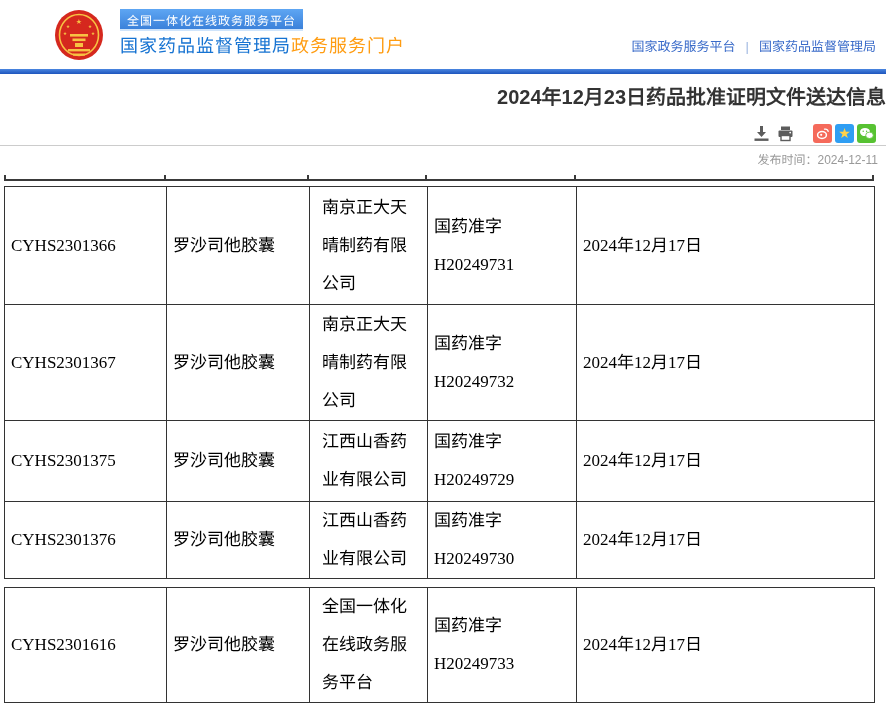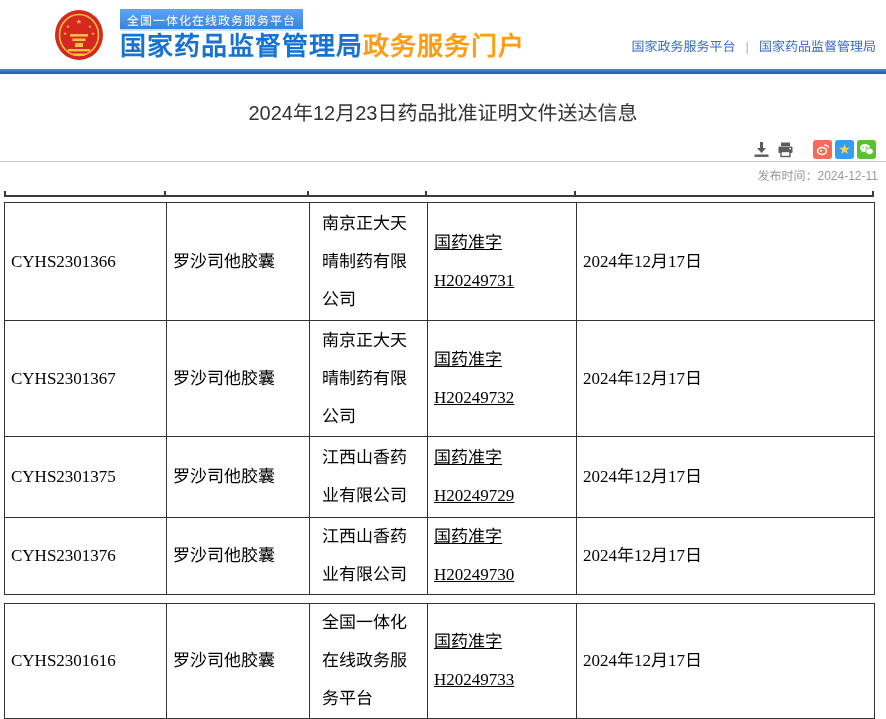--- a/index.html
+++ b/index.html
@@ -6,30 +6,30 @@
   html, body { width: 886px; height: 719px; overflow: hidden; background: #fff;
     font-family: "Liberation Sans", "DejaVu Sans", sans-serif; }
 
   
   .site-header { height: 69px; display: flex; align-items: center; background: #fff; position: relative; }
   .logo-wrap { display: flex; align-items: center; margin-left: 54px; }
   .emblem { width: 50px; height: 52px; flex: 0 0 auto; }
   .brand { margin-left: 16px; }
   .brand-badge { display: inline-block; font-size: 12px; color: #fff; padding: 2px 7px 1px;
     background: linear-gradient(#5ea6f3, #3b81da); border-bottom: 2px solid #cfe4fb; letter-spacing: 1px; }
-  .brand-title { font-size: 26px; font-weight: bold; line-height: 30px; letter-spacing: 1px; white-space: nowrap; }
+  .brand-title { font-size: 18px; font-weight: normal; line-height: 30px; letter-spacing: 1px; white-space: nowrap; }
   .brand-title .blue { color: #1673d2; }
   .brand-title .orange { color: #ff9c11; }
   .top-nav { position: absolute; right: 10px; top: 36px; font-size: 13px; color: #3a6bc9; white-space: nowrap; padding-left: 30px; }
   .top-nav a { color: #3a6bc9; text-decoration: none; cursor: pointer; }
   .top-nav .sep { color: #9db6e0; margin: 0 10px; }
   .blue-bar { height: 5px; background: linear-gradient(#4a86e0, #1d55bd); }
 
   
-  .article-title { margin-top: 24px; text-align: center; font-size: 20px; color: #333; line-height: 30px; }
+  .article-title { margin-top: 8px; text-align: right; font-size: 20px; color: #333; line-height: 30px; font-weight: bold; }
   .tools-row { margin-top: 11px; height: 20px; display: flex; justify-content: flex-end; align-items: center; padding-right: 10px; }
   .tool-btn { width: 17px; height: 17px; margin-left: 7px; cursor: pointer; }
   .share-group { display: flex; margin-left: 16px; }
   .share-btn { width: 19px; height: 19px; border-radius: 3px; margin-left: 3px; cursor: pointer;
     display: flex; align-items: center; justify-content: center; }
   .share-weibo { background: #f56a5b; }
   .share-qzone { background: #2f9ef3; color: #ffd24a; font-size: 14px; line-height: 19px; }
   .share-wechat { background: #57c232; }
   .head-rule { margin-top: 2px; border: none; border-top: 1px solid #ccc; height: 0; }
   .pub-time { margin-top: 4px; text-align: right; padding-right: 8px; font-size: 12px; color: #999; }
@@ -37,21 +37,21 @@
   
   .tbl-zone { margin-left: 4px; width: 870px; }
   .cut-line { position: relative; margin-top: 12px; height: 2px; background: #3a3a3a; }
   .cut-line .stub { position: absolute; top: -4px; width: 2px; height: 4px; background: #3a3a3a; }
   .doc-table { border-collapse: collapse; table-layout: fixed; width: 870px; margin-top: 5px; }
   .doc-table.second { margin-top: 8px; }
   .doc-table td { border: 1px solid #333; text-align: left; vertical-align: middle;
     font-family: "Liberation Serif", "DejaVu Serif", serif; font-size: 17px; color: #000;
     line-height: 38px; padding: 0 6px; }
   .doc-table td.company { padding: 0 12px; }
-  .doc-table td.approval { white-space: pre-line; text-decoration: underline; }
+  .doc-table td.approval { white-space: pre-line; }
   tr.h-r1 { height: 118px; } tr.h-r2 { height: 116px; }
   tr.h-r3 { height: 81px; }  tr.h-r4 { height: 75px; }
   tr.h-r5 { height: 111px; }
 </style>
 </head>
 <body>
 
 <div class="site-header">
   <div class="logo-wrap">
     <svg class="emblem" viewBox="0 0 50 52">

